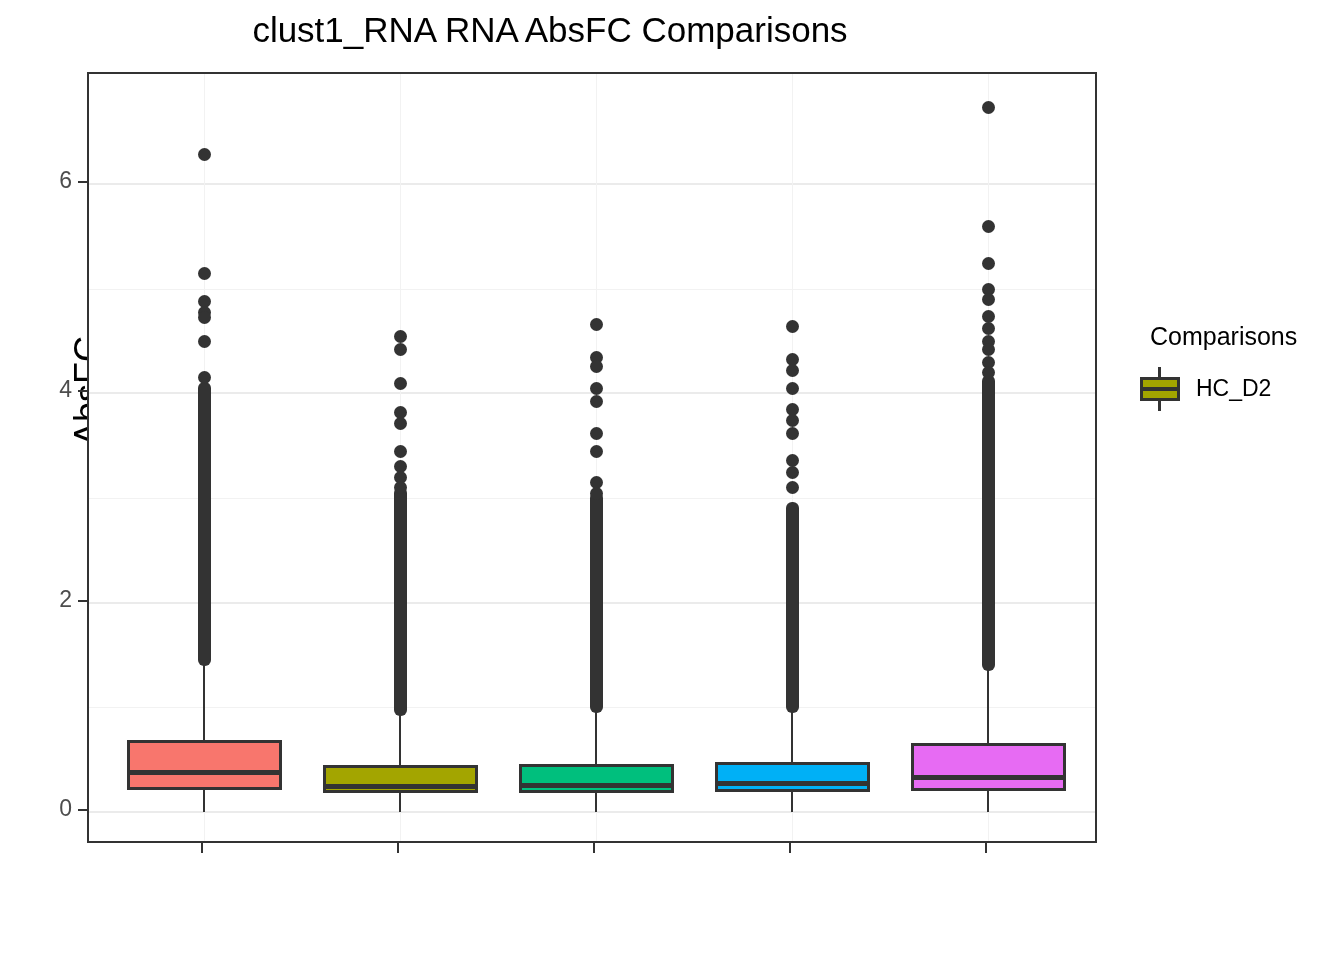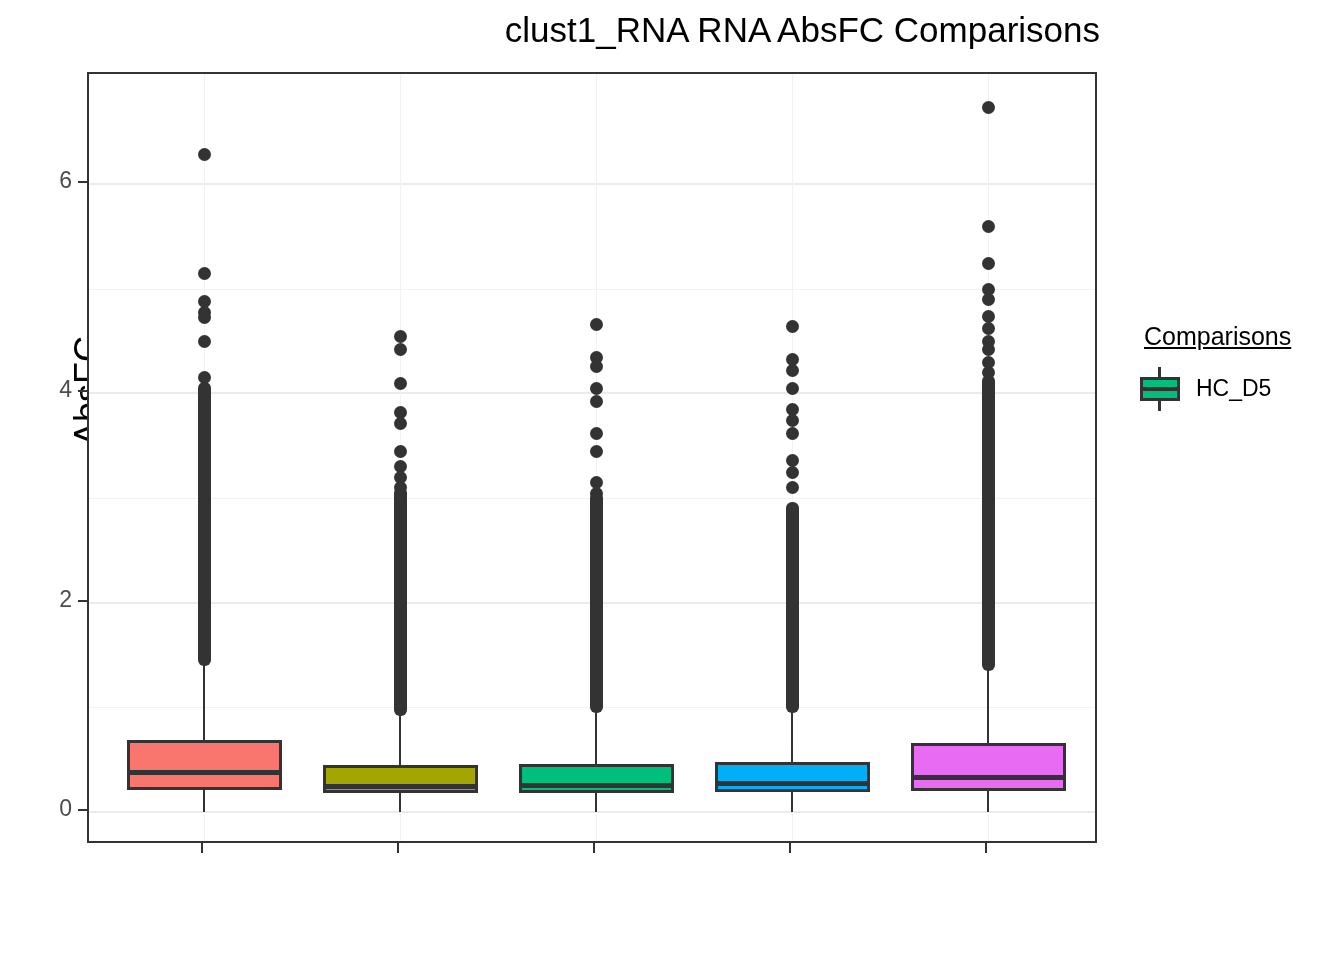--- a/index.html
+++ b/index.html
@@ -6,21 +6,21 @@
   body{
     width:1344px;height:960px;background:#ffffff;
     font-family:"Liberation Sans", sans-serif;
     overflow:hidden;
   }
   #root{position:relative;width:1344px;height:960px;}
 
   
   .chart-title{
     position:absolute;left:0;top:10px;width:1100px;
-    text-align:right;
+    text-align:center;
     font-size:35px;color:#000000;
     letter-spacing:0px;
     white-space:nowrap;
   }
 
   
   .y-axis-label{
     position:absolute;
     left:-2px;top:370px;
     width:180px;text-align:center;
@@ -85,21 +85,21 @@
   }
   .outlier-stack{
     position:absolute;width:13px;background:#333333;border-radius:6px;
   }
 
   
   .legend{
     position:absolute;left:1138px;top:322px;width:200px;
   }
   .legend-title{
-    font-size:25px;color:#000000;margin:0 0 14px 6px;white-space:nowrap;text-decoration:underline;
+    font-size:25px;color:#000000;margin:0 0 14px 12px;white-space:nowrap;
   }
   .legend-item{
     display:flex;align-items:center;height:47px;
   }
   .legend-key{
     position:relative;width:44px;height:44px;flex:0 0 44px;
     background:#ffffff;
     margin-right:14px;
   }
   .legend-key .k-line{
@@ -244,21 +244,21 @@
         </div>
       </div>
   </div>
 
   <div class="legend">
     <div class="legend-title">Comparisons</div>
     <div id="legend-items">
         <div class="legend-item">
           <div class="legend-key">
             <div class="k-line"></div>
-            <div class="k-box" style="background:#00BF7D"></div>
+            <div class="k-box" style="background:#A3A500"></div>
             <div class="k-med"></div>
           </div>
-          <span class="legend-label">HC_D5</span>
+          <span class="legend-label">HC_D2</span>
         </div>
       </div>
   </div>
 
 </div>
 
 </body></html>

